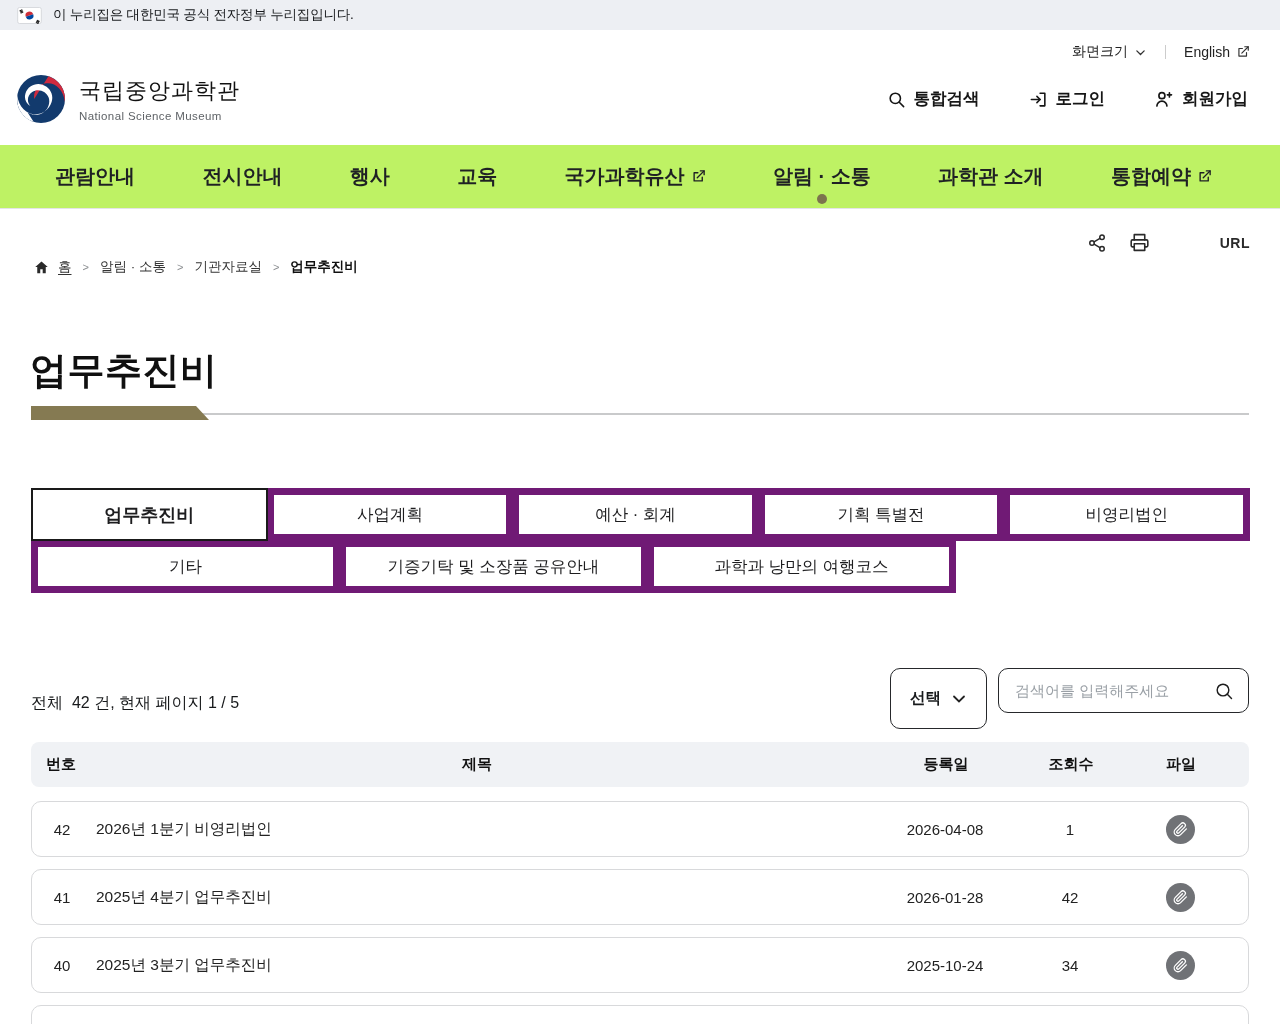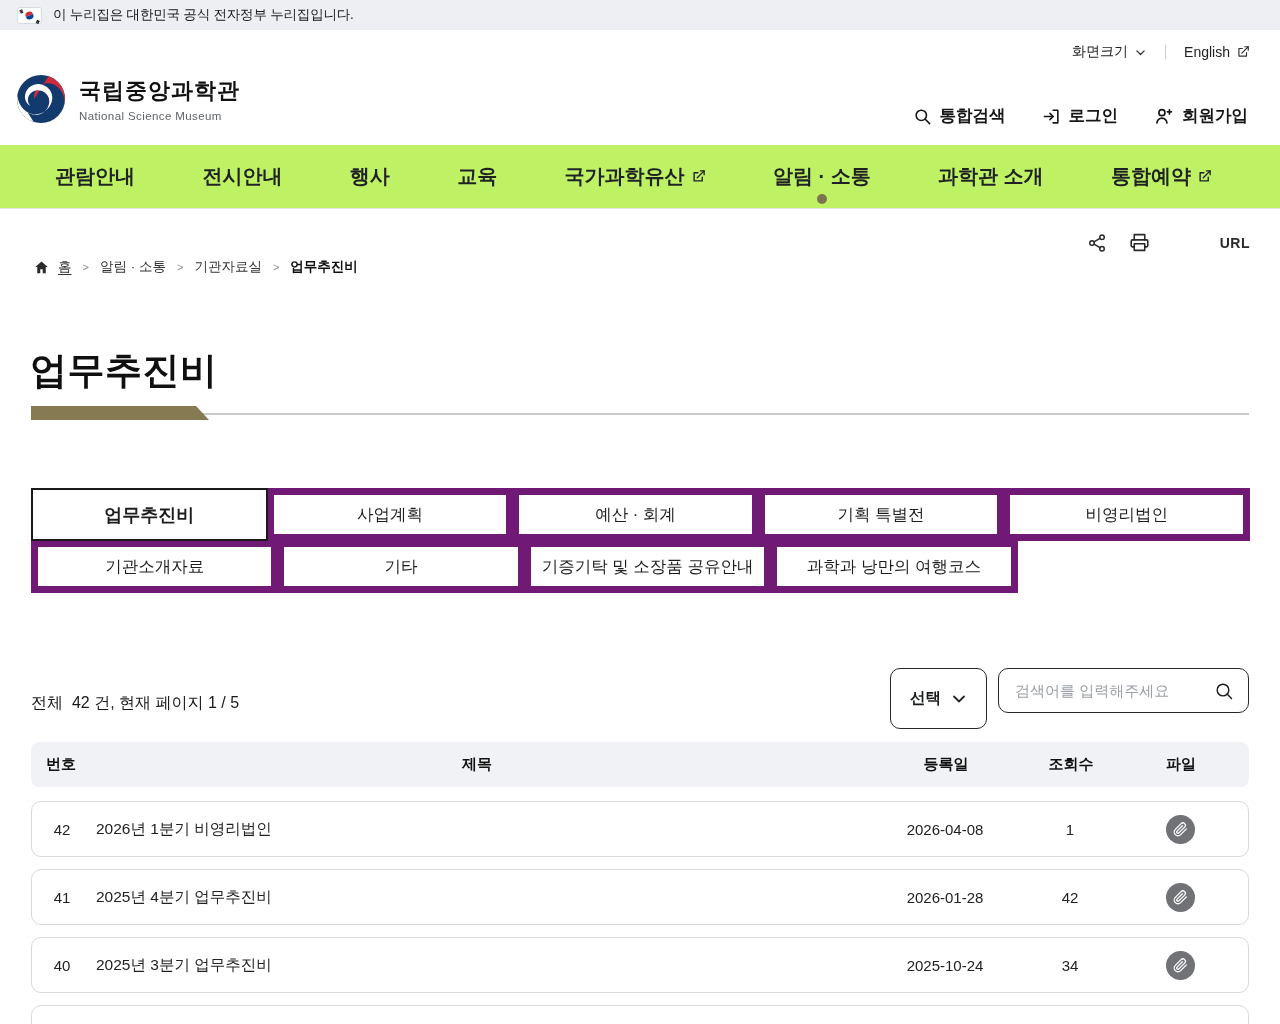--- a/index.html
+++ b/index.html
@@ -14,23 +14,23 @@
   .gov-banner .txt { font-size:13.5px; color:#17191c; letter-spacing:-0.2px; }
 
   
   .header { position:absolute; left:0; top:30px; width:1280px; height:115px; background:#fff; }
   .header-top { position:absolute; right:30px; top:13px; display:flex; align-items:center; gap:10px; font-size:14px; color:#222; }
   .header-top .divider { width:1px; height:14px; background:#ccc; margin:0 8px; }
   .hitem { display:flex; align-items:center; gap:6px; cursor:pointer; }
   .logo-wrap { position:absolute; left:16px; top:44px; display:flex; align-items:center; }
   .logo-mark { width:50px; height:50px; }
   .logo-text { margin-left:13px; }
-  .logo-title { font-size:22px; font-weight:700; color:#111; letter-spacing:1px; }
+  .logo-title { font-size:22px; font-weight:400; color:#111; letter-spacing:1px; }
   .logo-sub { font-size:11.5px; color:#5f6367; margin-top:4px; letter-spacing:0.4px; }
-  .header-utils { position:absolute; right:32px; top:75px; display:flex; align-items:center; gap:36px; }
+  .header-utils { position:absolute; right:32px; top:58px; display:flex; align-items:center; gap:49px; }
   .util { display:flex; align-items:center; gap:8px; font-size:16.5px; font-weight:700; color:#161616; cursor:pointer; }
 
   
   .gnb { position:absolute; left:0; top:145px; width:1280px; height:64px; background:#bef264;
     border-bottom:1px solid #e4e5e7; }
   .gnb-inner { display:flex; justify-content:space-between; align-items:center; height:100%;
     padding:0 68px 0 55px; }
   .gnb-item { position:relative; display:flex; align-items:center; gap:6px; font-size:20px;
     font-weight:700; color:#1f2124; cursor:pointer; white-space:nowrap; }
   .gnb-dot { position:absolute; left:50%; bottom:-14px; transform:translateX(-50%);
@@ -254,21 +254,20 @@
 
   <div class="tabs">
     <div class="tab-row">
       <div class="tab-cell active">업무추진비</div>
       <div class="tab-cell">사업계획</div>
       <div class="tab-cell">예산 · 회계</div>
       <div class="tab-cell">기획 특별전</div>
       <div class="tab-cell">비영리법인</div>
     </div>
     <div class="tab-row tab-row2">
-      <div class="tab-cell">기관소개자료</div>
       <div class="tab-cell">기타</div>
       <div class="tab-cell">기증기탁 및 소장품 공유안내</div>
       <div class="tab-cell">과학과 낭만의 여행코스</div>
       <div class="tab-cell empty"></div>
     </div>
   </div>
 
   <div class="list-summary">
     <span>전체</span>&nbsp;
     <span>42</span>

